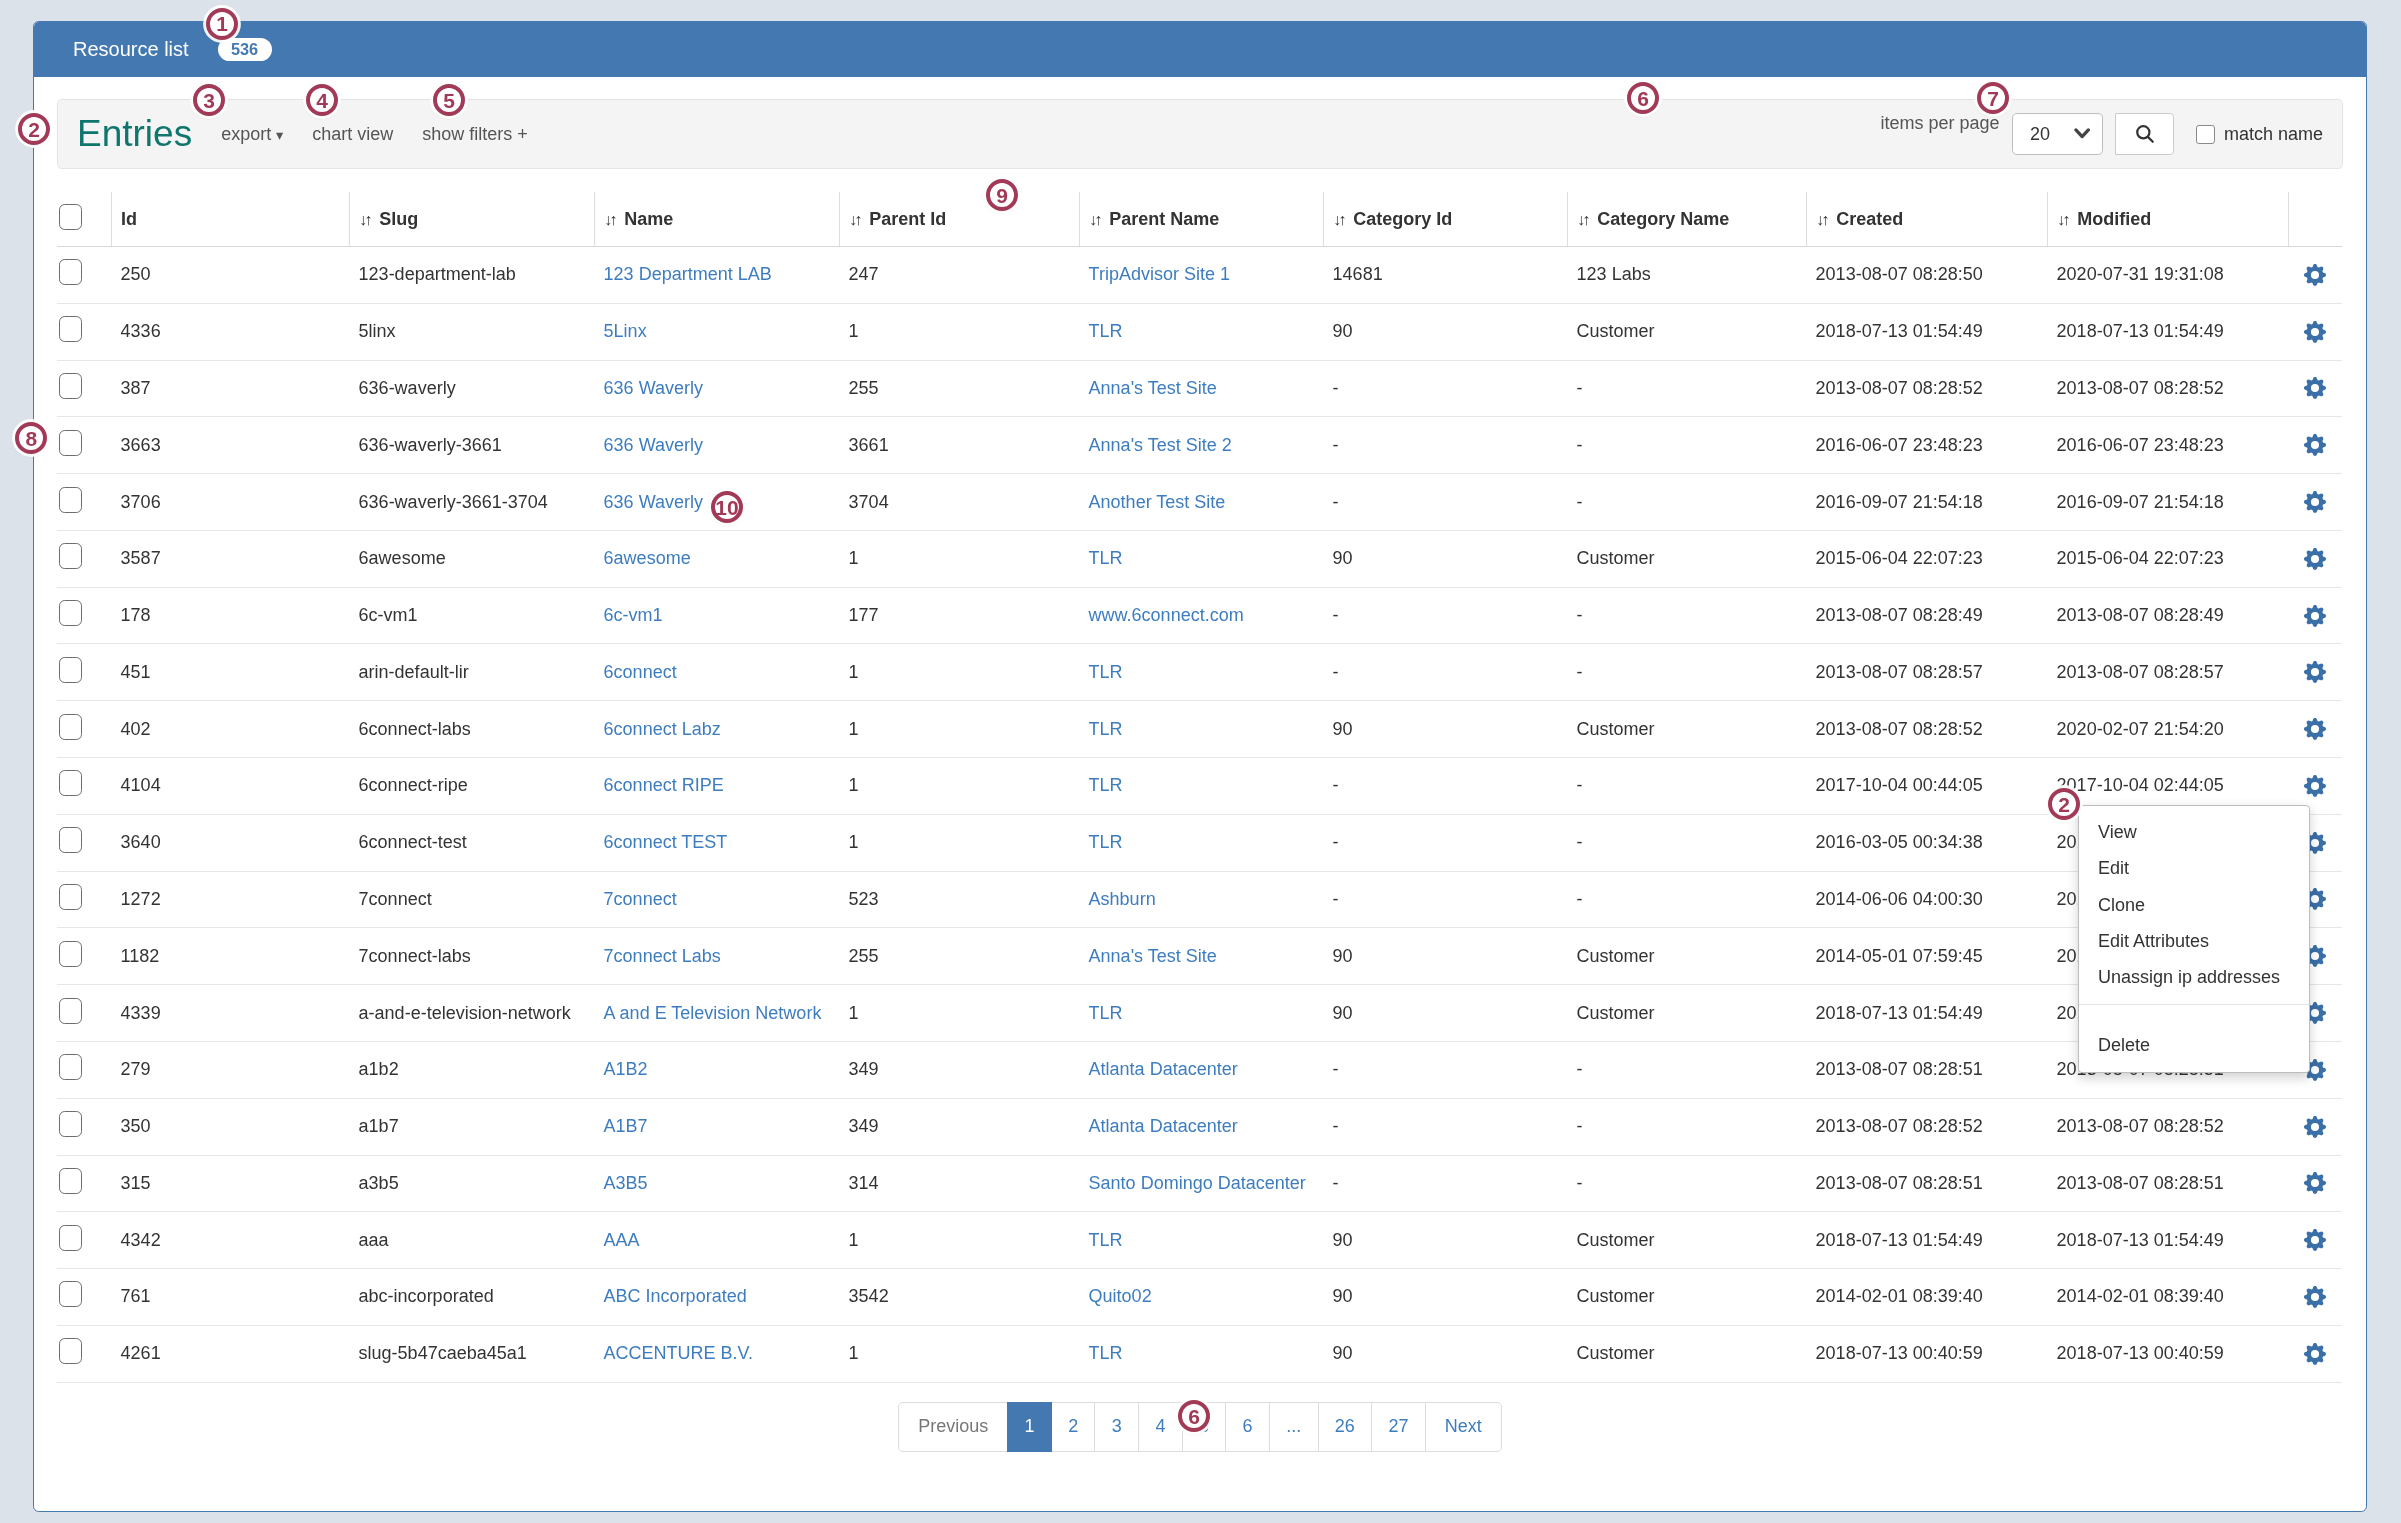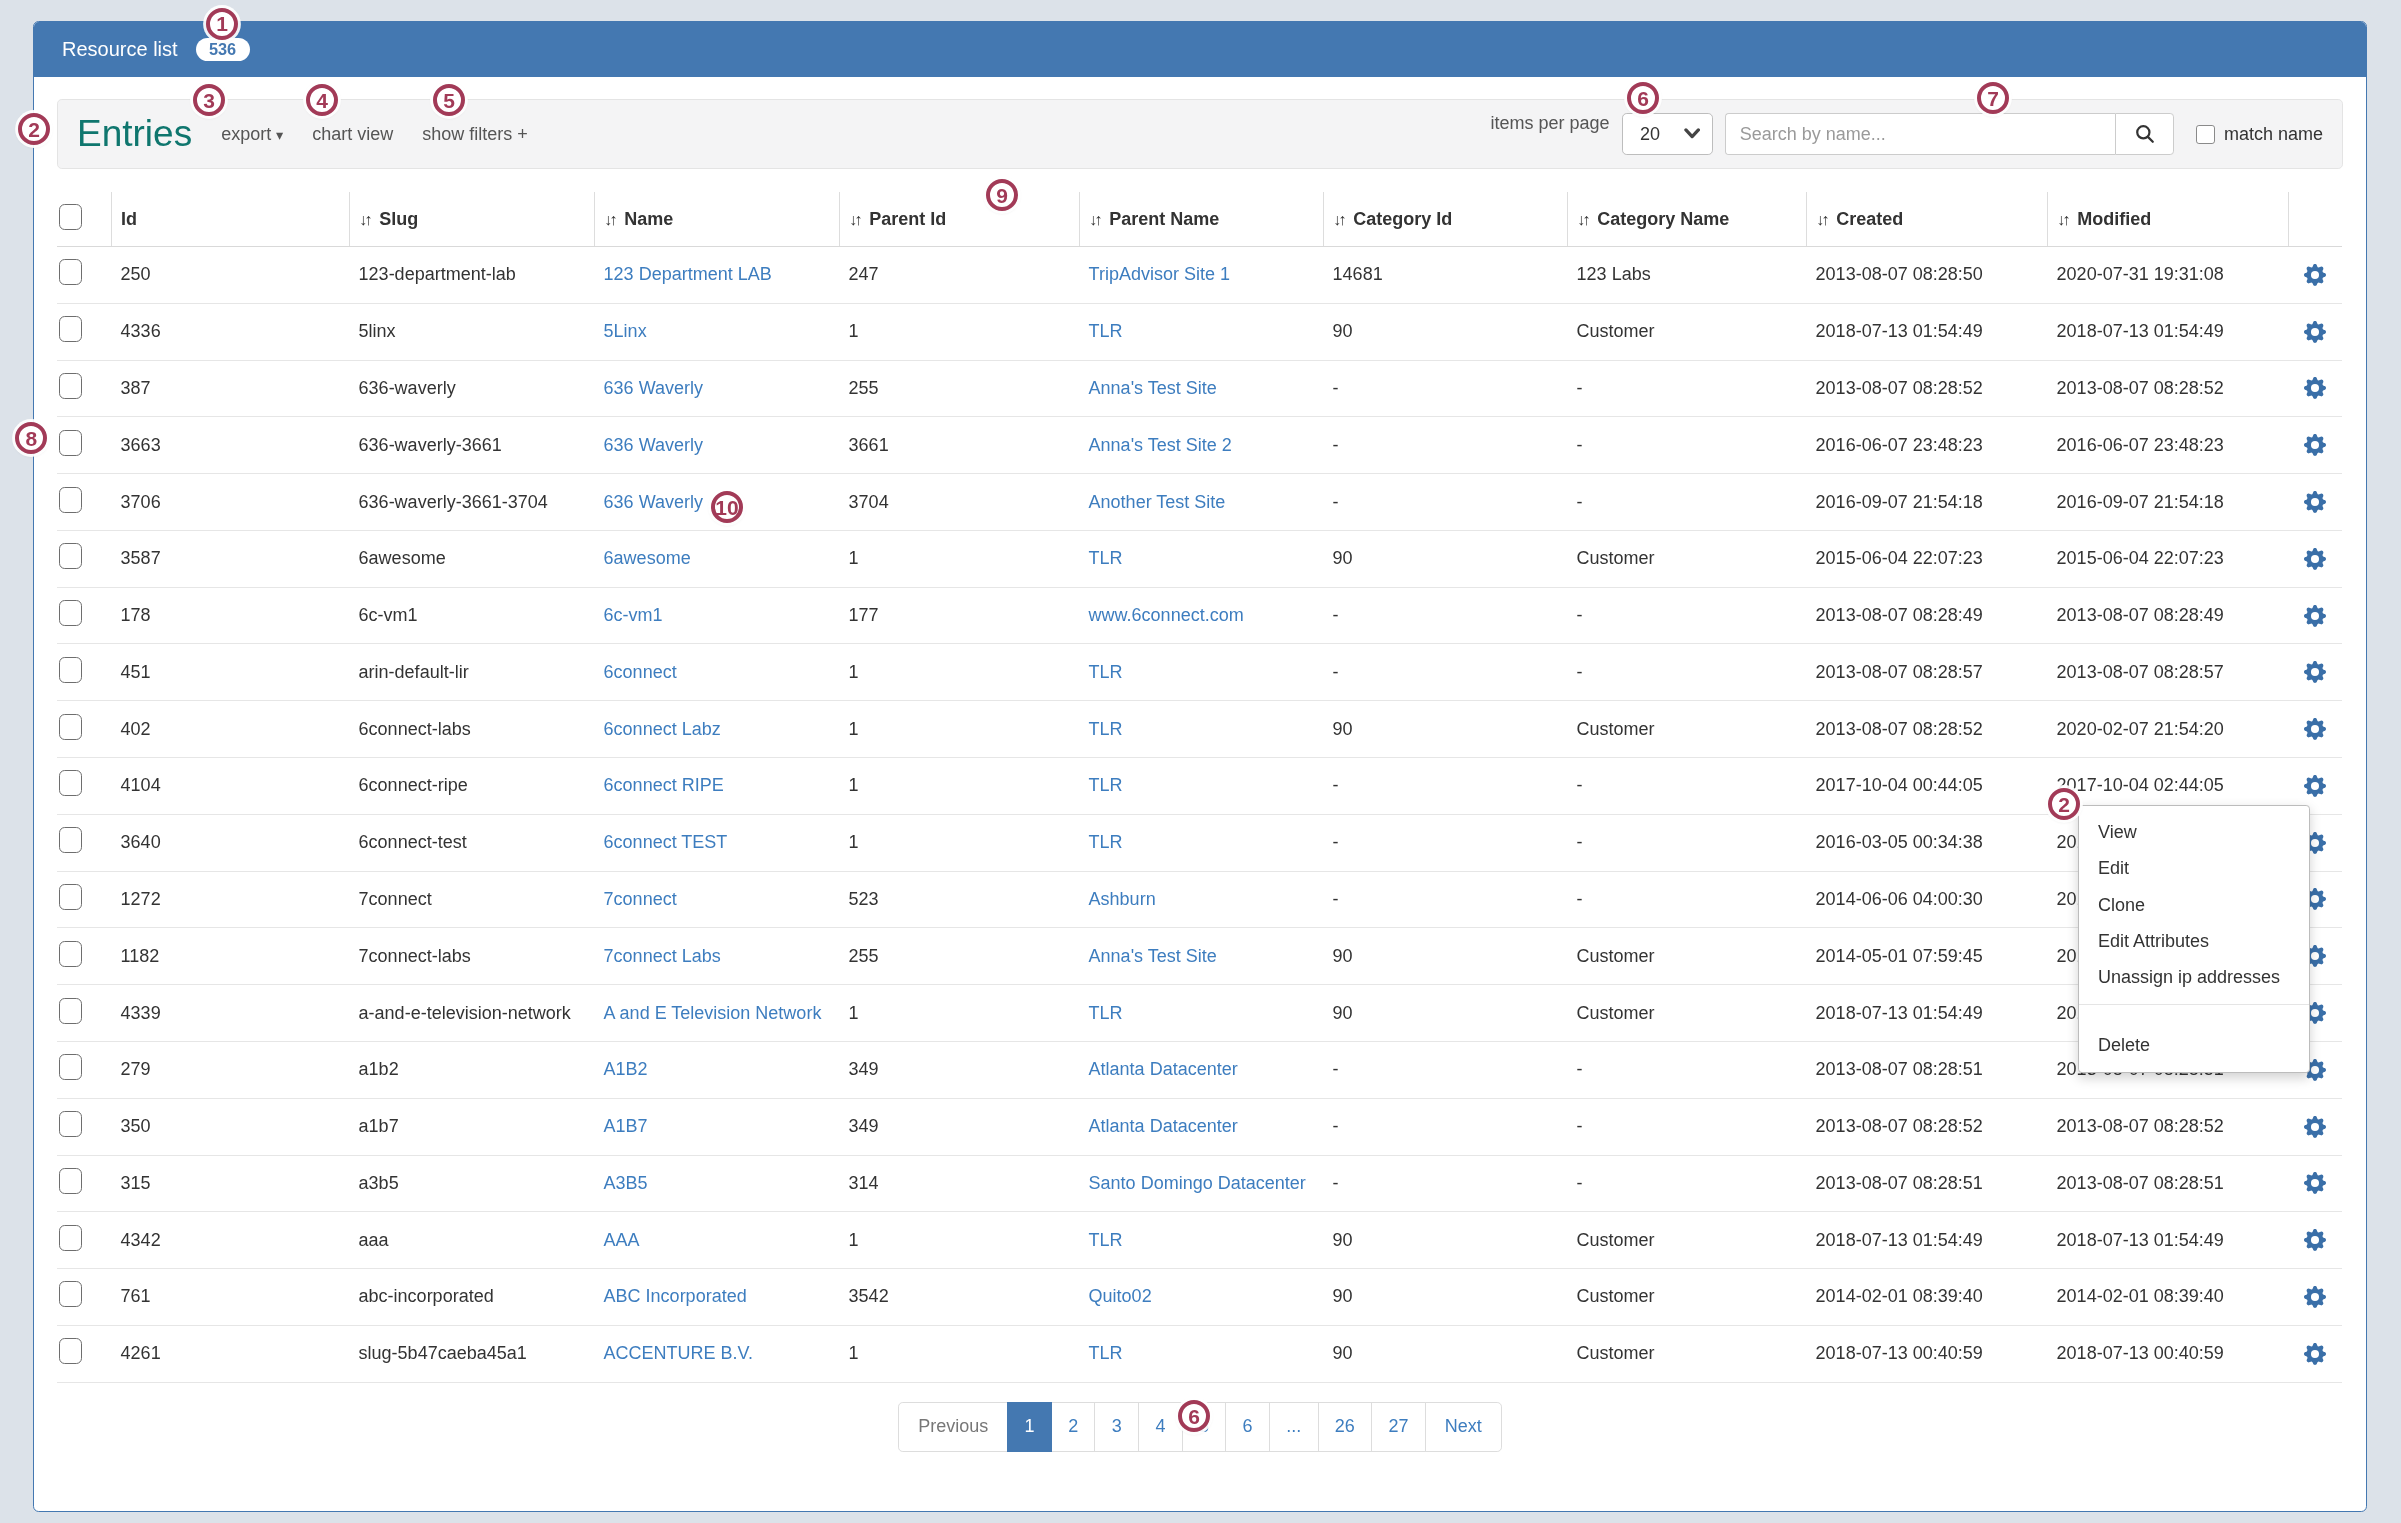--- a/index.html
+++ b/index.html
@@ -8,21 +8,21 @@
   *{box-sizing:border-box}
   html,body{margin:0;padding:0}
   body{
     width:2401px;height:1524px;position:relative;overflow:hidden;
     background:#dce2e9;color:#333;font-family:"Liberation Sans",sans-serif;
   }
   .panel{
     position:absolute;left:33px;top:21px;width:2334px;height:1491px;
     background:#fff;border:1.9px solid var(--header-blue);border-radius:5.7px;overflow:hidden;
   }
-  .panel-heading{height:55px;background:var(--header-blue);display:flex;align-items:center;padding:0 28px;gap:18px}
+  .panel-heading{height:55px;background:var(--header-blue);display:flex;align-items:center;padding:0 39px;gap:29px}
   .panel-title{color:#fff;font-size:20px}
   .count-badge{background:#fff;color:var(--header-blue);font-weight:bold;font-size:16.3px;padding:3.8px 13.4px;border-radius:15.3px;line-height:1}
   .panel-body{padding:22px 23px 0}
   .well{
     height:70px;background:#f4f4f5;border:1px solid #e4e4e4;border-radius:4.8px;
     display:flex;align-items:center;justify-content:space-between;padding:0 19px;
   }
   .well-left{display:flex;align-items:center;gap:29px}
   .entries-title{font-size:37px;color:#0f766e}
   .well-link{font-size:18px;color:#555;cursor:pointer;white-space:nowrap}
@@ -109,21 +109,20 @@
       </div>
       <div class="well-right">
         <span class="ipp-label">items per page</span>
         <div class="select">
           <span>20</span>
           <svg width="16.3" height="11.5" viewBox="0 0 17 12">
               <polyline points="2,2 8.5,9 15,2" fill="none" stroke="#444" stroke-width="3.4" stroke-linecap="round" stroke-linejoin="round"></polyline>
             </svg>
         </div>
         <div class="search-group">
-          <input class="search-input" type="text" placeholder="Search by name..." style="">
           <button class="search-btn">
             <svg width="20" height="20" viewBox="0 0 18 18">
                 <circle cx="7.5" cy="7.5" r="5.5" fill="none" stroke="#333" stroke-width="2"></circle>
                 <line x1="11.6" y1="11.6" x2="16" y2="16" stroke="#333" stroke-width="2" stroke-linecap="round"></line>
               </svg>
           </button>
         </div>
         <div class="match-name">
           <div class="checkbox-sm"></div>
           <span class="match-label">match name</span>

